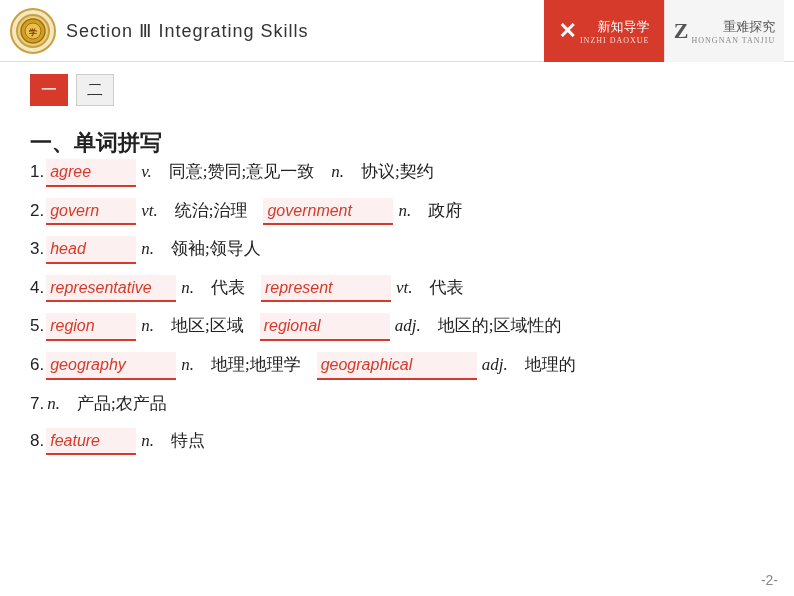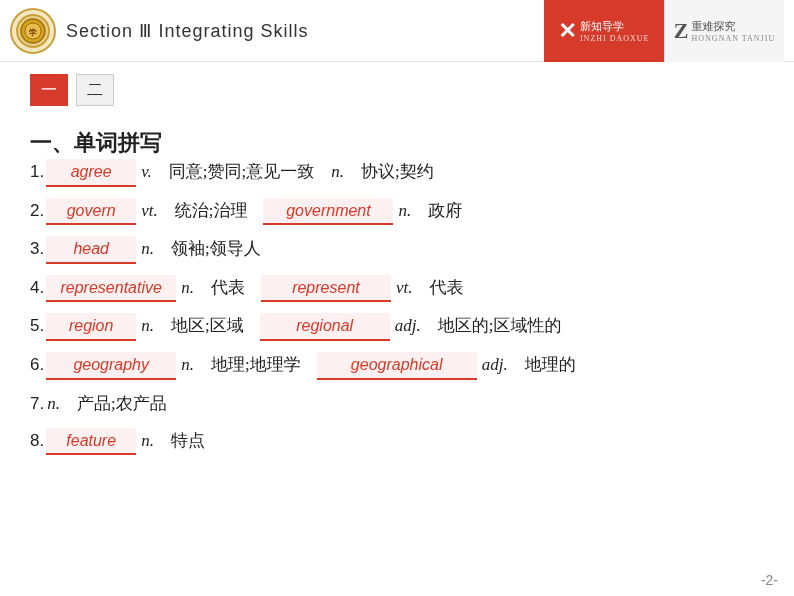--- a/index.html
+++ b/index.html
@@ -67,23 +67,24 @@
       position: relative;
     }
     .nav-tab.active-tab {
       background: #d63a2a;
     }
     .nav-tab.inactive-tab {
       background: #f5f5f5;
       border-left: 1px solid #ddd;
     }
     .nav-tab .tab-chinese {
-      font-size: 11px;
+      font-size: 13px;
       color: #fff;
       margin-top: 1px;
+      text-align: right;
     }
     .nav-tab.inactive-tab .tab-chinese {
       color: #555;
     }
     .nav-tab .tab-pinyin {
       font-size: 8px;
       color: rgba(255,255,255,0.8);
       letter-spacing: 1px;
     }
     .nav-tab.inactive-tab .tab-pinyin {
@@ -155,21 +156,20 @@
     .item-number {
       font-size: 17px;
       color: #222;
       margin-right: 0;
       font-family: Arial, sans-serif;
     }
     .fill-blank {
       display: inline-block;
       min-width: 90px;
       border-bottom: 2px solid #333;
-      text-align: center;
       margin: 0 2px;
       font-size: 16px;
       font-family: Arial, sans-serif;
     }
     .fill-blank.filled {
       color: #d63a2a;
       font-style: italic;
       border-color: #d63a2a;
       background: rgba(214, 58, 42, 0.07);
       padding: 0 4px;

